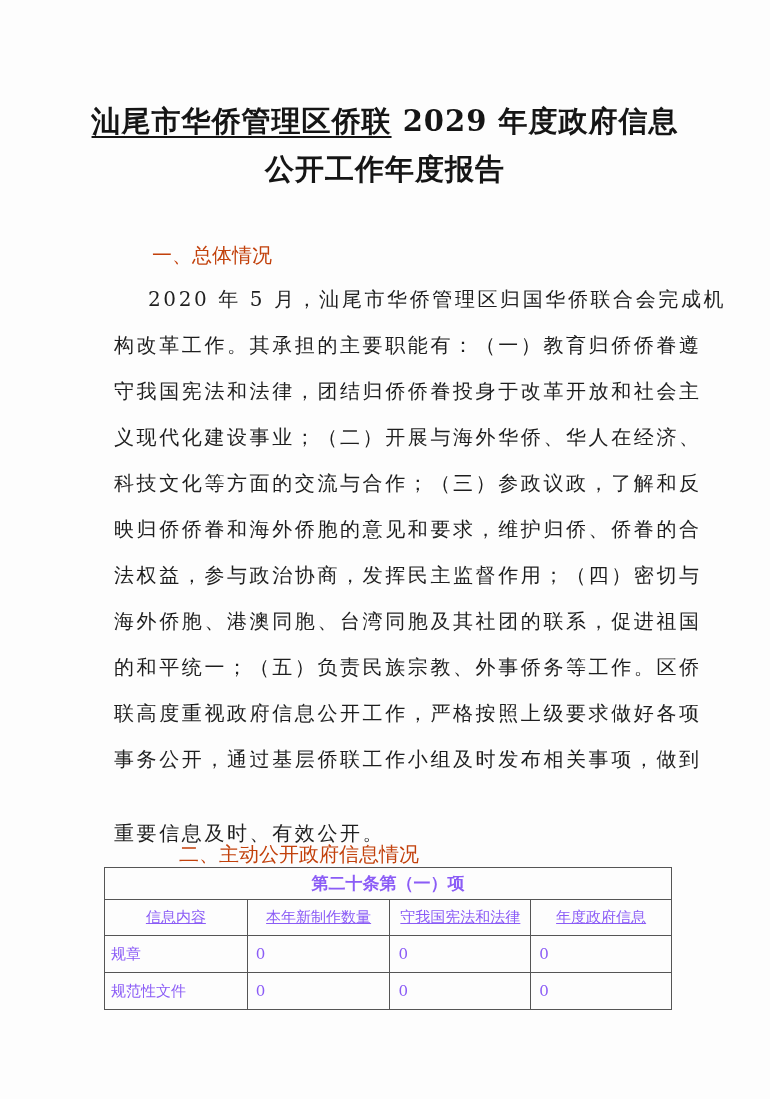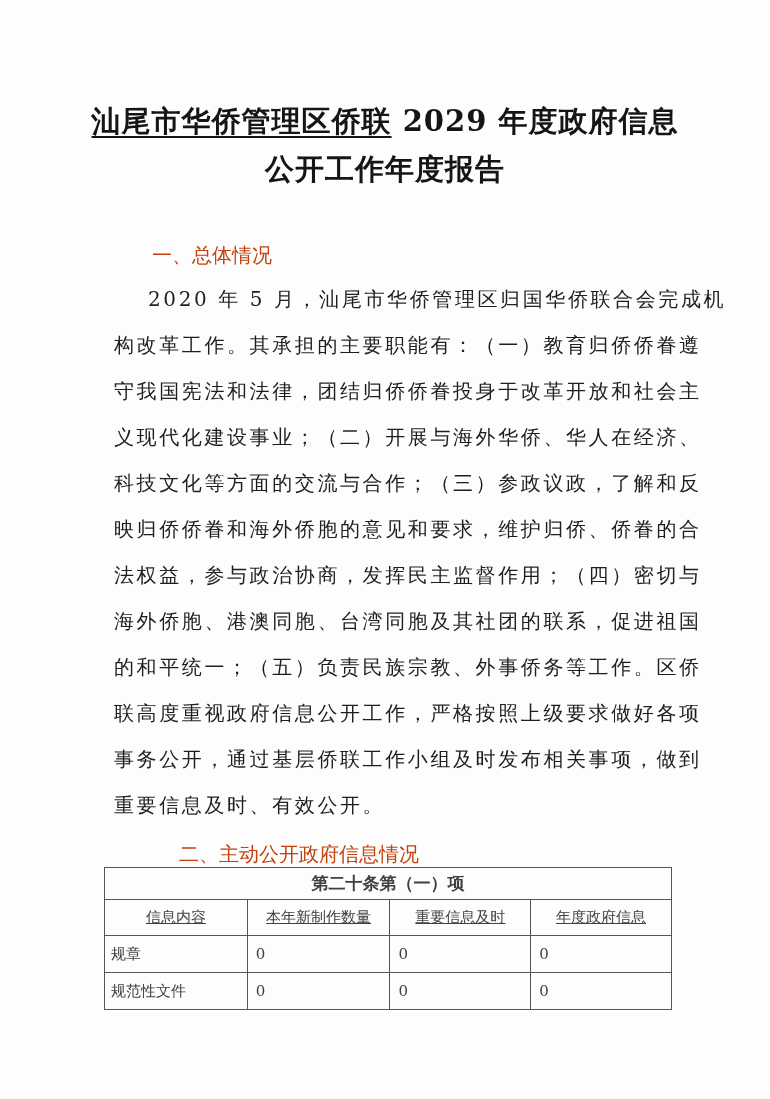--- a/index.html
+++ b/index.html
@@ -62,21 +62,21 @@
       letter-spacing: 2.6px;
     }
     .para-line.first { left: 148px; }
     table.info {
       position: absolute;
       left: 104px;
       top: 867px;
       width: 568px;
       border-collapse: collapse;
       font-family: "DejaVu Sans", "Liberation Sans", sans-serif;
-      color: #404040;
+      color: #8b5cf6;
     }
     table.info td, table.info th {
       border: 1.5px solid #555;
       padding: 0;
     }
     table.info .caption-row th {
       height: 31px;
       font-size: 17px;
       font-weight: bold;
       text-align: center;
@@ -120,40 +120,40 @@
     <div class="para-line" style="top:332px">构改革工作。其承担的主要职能有：（一）教育归侨侨眷遵</div>
     <div class="para-line" style="top:378px">守我国宪法和法律，团结归侨侨眷投身于改革开放和社会主</div>
     <div class="para-line" style="top:424px">义现代化建设事业；（二）开展与海外华侨、华人在经济、</div>
     <div class="para-line" style="top:470px">科技文化等方面的交流与合作；（三）参政议政，了解和反</div>
     <div class="para-line" style="top:516px">映归侨侨眷和海外侨胞的意见和要求，维护归侨、侨眷的合</div>
     <div class="para-line" style="top:562px">法权益，参与政治协商，发挥民主监督作用；（四）密切与</div>
     <div class="para-line" style="top:608px">海外侨胞、港澳同胞、台湾同胞及其社团的联系，促进祖国</div>
     <div class="para-line" style="top:654px">的和平统一；（五）负责民族宗教、外事侨务等工作。区侨</div>
     <div class="para-line" style="top:700px">联高度重视政府信息公开工作，严格按照上级要求做好各项</div>
     <div class="para-line" style="top:746px">事务公开，通过基层侨联工作小组及时发布相关事项，做到</div>
-    <div class="para-line" style="top:792px">重要信息及时、有效公开。</div>
+    <div class="para-line" style="top:820px">重要信息及时、有效公开。</div>
   </div>
 
   <div class="heading h2">二、主动公开政府信息情况</div>
 
   <table class="info">
     <colgroup>
       <col class="c1">
         <col class="c2">
         <col class="c3">
         <col class="c4">
     </colgroup>
     <tbody>
         <tr class="caption-row">
       <th colspan="4">第二十条第（一）项</th>
     </tr>
     <tr class="head-row">
       <th>信息内容</th>
       <th>本年新制作数量</th>
-      <th>重要信息及时</th>
+      <th>守我国宪法和法律</th>
       <th>年度政府信息</th>
     </tr>
     <tr class="body-row">
       <td>规章</td>
       <td class="num">0</td>
       <td class="num">0</td>
       <td class="num">0</td>
     </tr>
     <tr class="body-row">
       <td>规范性文件</td>

